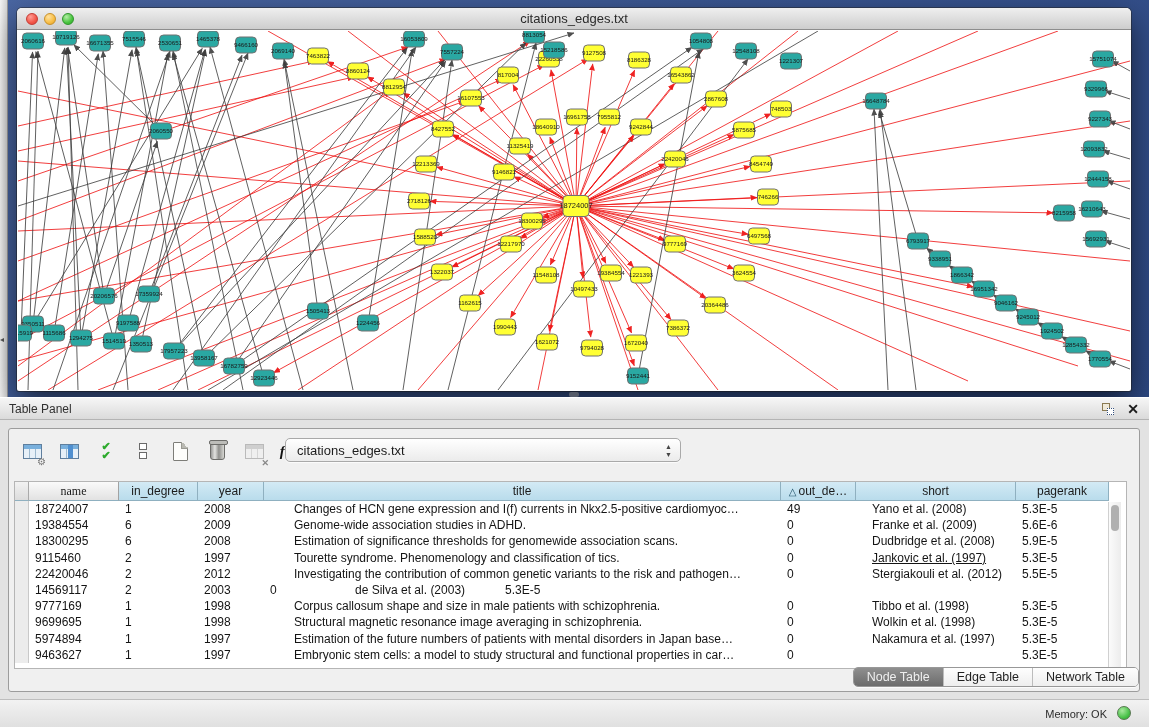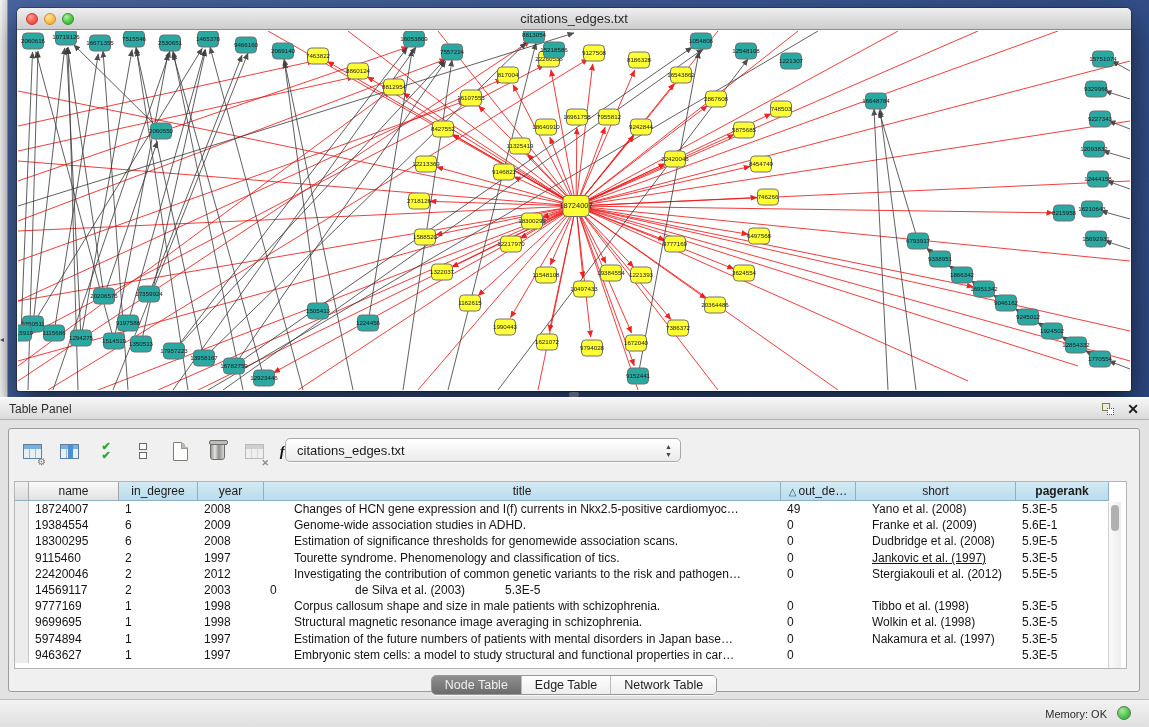--- a/index.html
+++ b/index.html
@@ -74,32 +74,32 @@
   .tp-select .spin { position: absolute; right: 8px; top: 4px; font-size: 7px; color: #444; line-height: 8px; text-align: center; }
 
   
   .table-area { position: absolute; left: 5px; top: 52px; width: 1113px; height: 188px;
                 background: #fff; border: 1px solid #b5b5b5; overflow: hidden; }
   .thead { display: flex; height: 19px; }
   .th { font-size: 12px; color: #1b1b1b; text-align: center; line-height: 18px;
         background: linear-gradient(#d3eaf5, #b9dcec); border-right: 1px solid #8fb0c0; border-bottom: 1px solid #8fb0c0;
         overflow: hidden; white-space: nowrap; }
   .th.gutter { background: linear-gradient(#f2f2f2,#dcdcdc); border-right: 1px solid #aaa; }
-  .th.key { background: linear-gradient(#fafafa,#e2e2e2); border-right: 1px solid #a2a2a2; }
+  .th.key { background: linear-gradient(#fafafa,#e2e2e2); border-right: 1px solid #a2a2a2; font-family: Liberation Serif, serif; }
   .sort-glyph { color: #1d4f66; font-size: 10px; margin-right: 2px; }
   .trow { display: flex; height: 16.2px; }
   .td { font-size: 12px; color: #141414; line-height: 16px; white-space: nowrap; overflow: hidden;
         padding-left: 6px; }
   .td.gutter { background: #ececec; border-right: 1px solid #c9c9c9; padding: 0; }
   .vscroll { position: absolute; right: 5px; top: 20px; width: 13px; height: 166px;
              background: linear-gradient(90deg, #fbfbfb, #ececec); border-left: 1px solid #d0d0d0; }
   .vthumb { position: absolute; left: 2px; top: 3px; width: 8px; height: 26px; background: #b0b0b0; border-radius: 5px; }
 
   
-  .tab-strip { position: absolute; left: 0; right: 0; top: 246px; height: 22px; display: flex; justify-content: center; }
+  .tab-strip { position: absolute; left: 0; right: 0; top: 238px; height: 22px; display: flex; justify-content: flex-end; }
   .seg { display: flex; border: 1px solid #989898; border-radius: 5px; overflow: hidden; height: 20px;
          box-shadow: 0 1px 0 rgba(255,255,255,.7); }
   .seg .tab { padding: 0 13px; font-size: 12.5px; line-height: 19px; color: #1f1f1f;
               background: linear-gradient(#fefefe, #eeeeee); border-right: 1px solid #bcbcbc; }
   .seg .tab:last-child { border-right: none; }
   .seg .tab.selected { background: linear-gradient(#8f8f8f, #6c6c6c); color: #efefef; }
 
   
   .status-bar { position: absolute; left: 0; top: 699px; width: 1149px; height: 28px;
                 background: linear-gradient(#f2f2f2, #e0e0e0); border-top: 1px solid #bdbdbd; }
@@ -524,42 +524,42 @@
 
       <div class="table-area">
         <div class="thead" id="thead">
             <div class="th gutter" style="width: 14px;"></div>
             <div class="th key" style="width: 90px;">name</div>
             <div class="th" style="width: 79px;">in_degree</div>
             <div class="th" style="width: 66px;">year</div>
             <div class="th" style="width: 517px;">title</div>
             <div class="th" style="width: 75px;"><span class="sort-glyph">△</span>out_de…</div>
             <div class="th" style="width: 160px;">short</div>
-            <div class="th" style="width: 93px; font-weight: bold;">pagerank</div>
+            <div class="th" style="width: 93px;">pagerank</div>
           </div>
         <div id="tbody">
             <div class="trow">
               <div class="td gutter" style="width: 14px;"></div>
               <div class="td" style="width: 90px;">18724007</div>
               <div class="td" style="width: 79px;">1</div>
               <div class="td" style="width: 66px;">2008</div>
               <div class="td" style="width: 517px; padding-left: 30px;">Changes of HCN gene expression and I(f) currents in Nkx2.5-positive cardiomyoc…</div>
               <div class="td" style="width: 75px;">49</div>
               <div class="td" style="width: 160px; padding-left: 16px;">Yano et al. (2008)</div>
               <div class="td" style="width: 93px;">5.3E-5</div>
             </div>
             <div class="trow">
               <div class="td gutter" style="width: 14px;"></div>
               <div class="td" style="width: 90px;">19384554</div>
               <div class="td" style="width: 79px;">6</div>
               <div class="td" style="width: 66px;">2009</div>
               <div class="td" style="width: 517px; padding-left: 30px;">Genome-wide association studies in ADHD.</div>
               <div class="td" style="width: 75px;">0</div>
               <div class="td" style="width: 160px; padding-left: 16px;">Franke et al. (2009)</div>
-              <div class="td" style="width: 93px;">5.6E-1</div>
+              <div class="td" style="width: 93px;">5.6E-6</div>
             </div>
             <div class="trow">
               <div class="td gutter" style="width: 14px;"></div>
               <div class="td" style="width: 90px;">18300295</div>
               <div class="td" style="width: 79px;">6</div>
               <div class="td" style="width: 66px;">2008</div>
               <div class="td" style="width: 517px; padding-left: 30px;">Estimation of significance thresholds for genomewide association scans.</div>
               <div class="td" style="width: 75px;">0</div>
               <div class="td" style="width: 160px; padding-left: 16px;">Dudbridge et al. (2008)</div>
               <div class="td" style="width: 93px;">5.9E-5</div>

